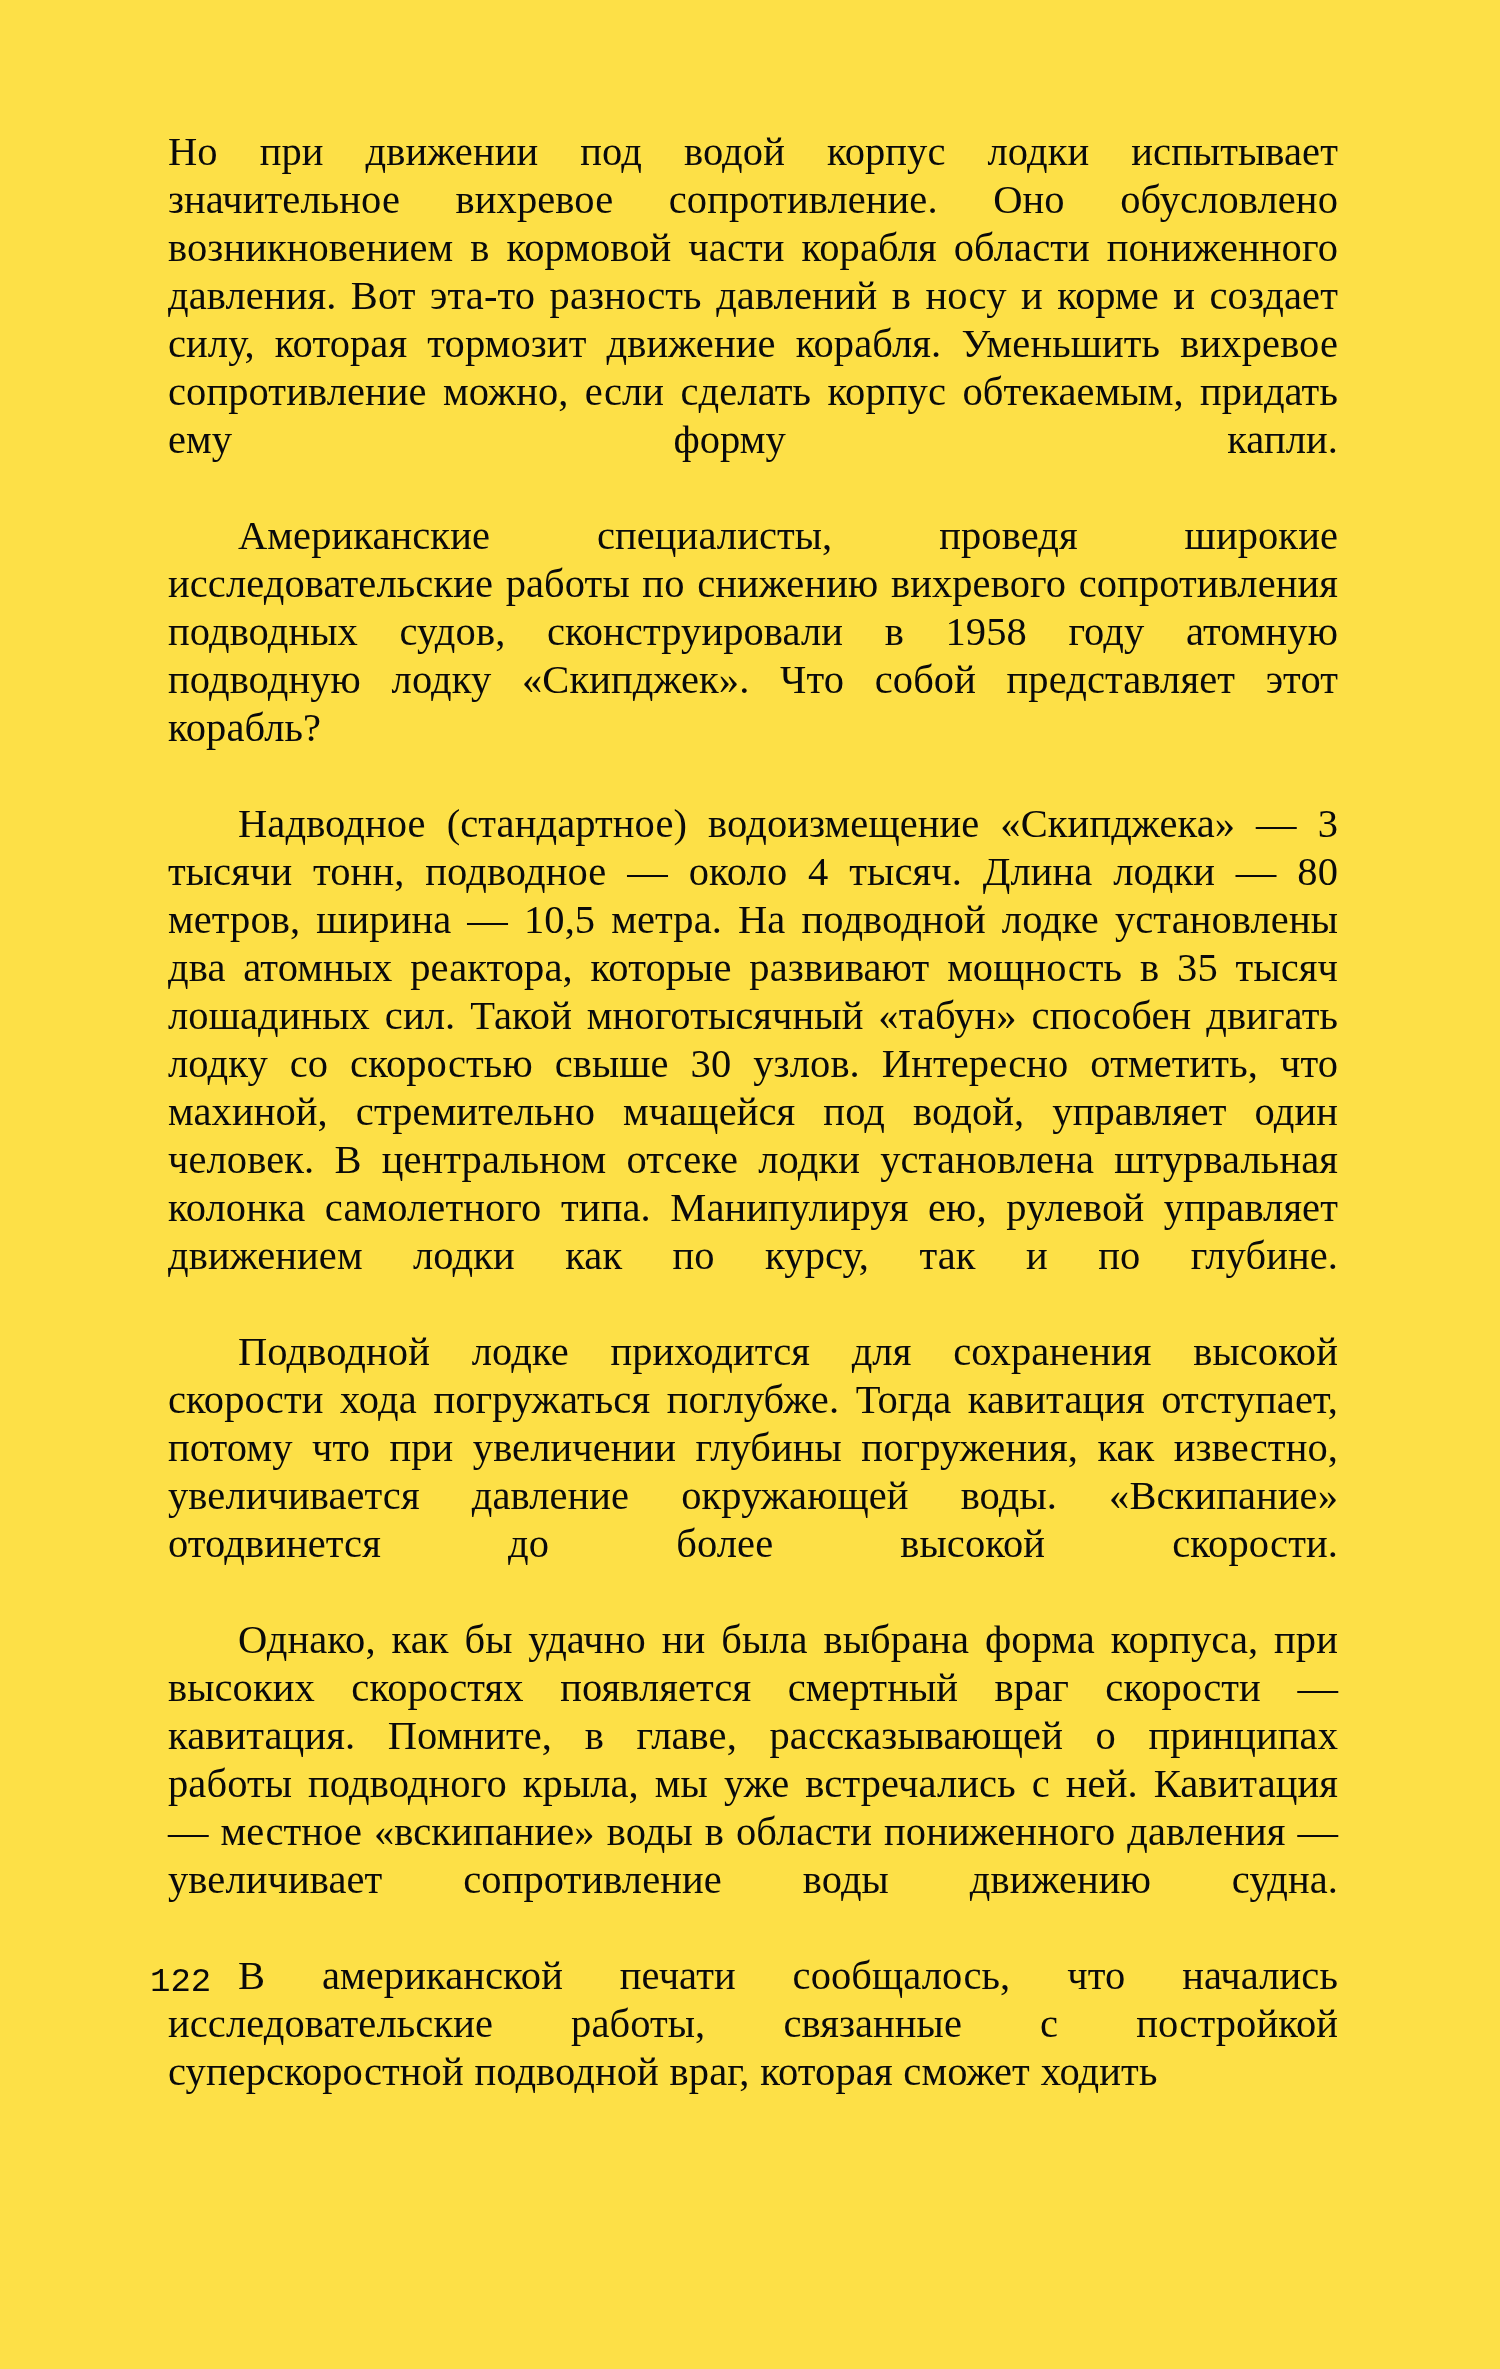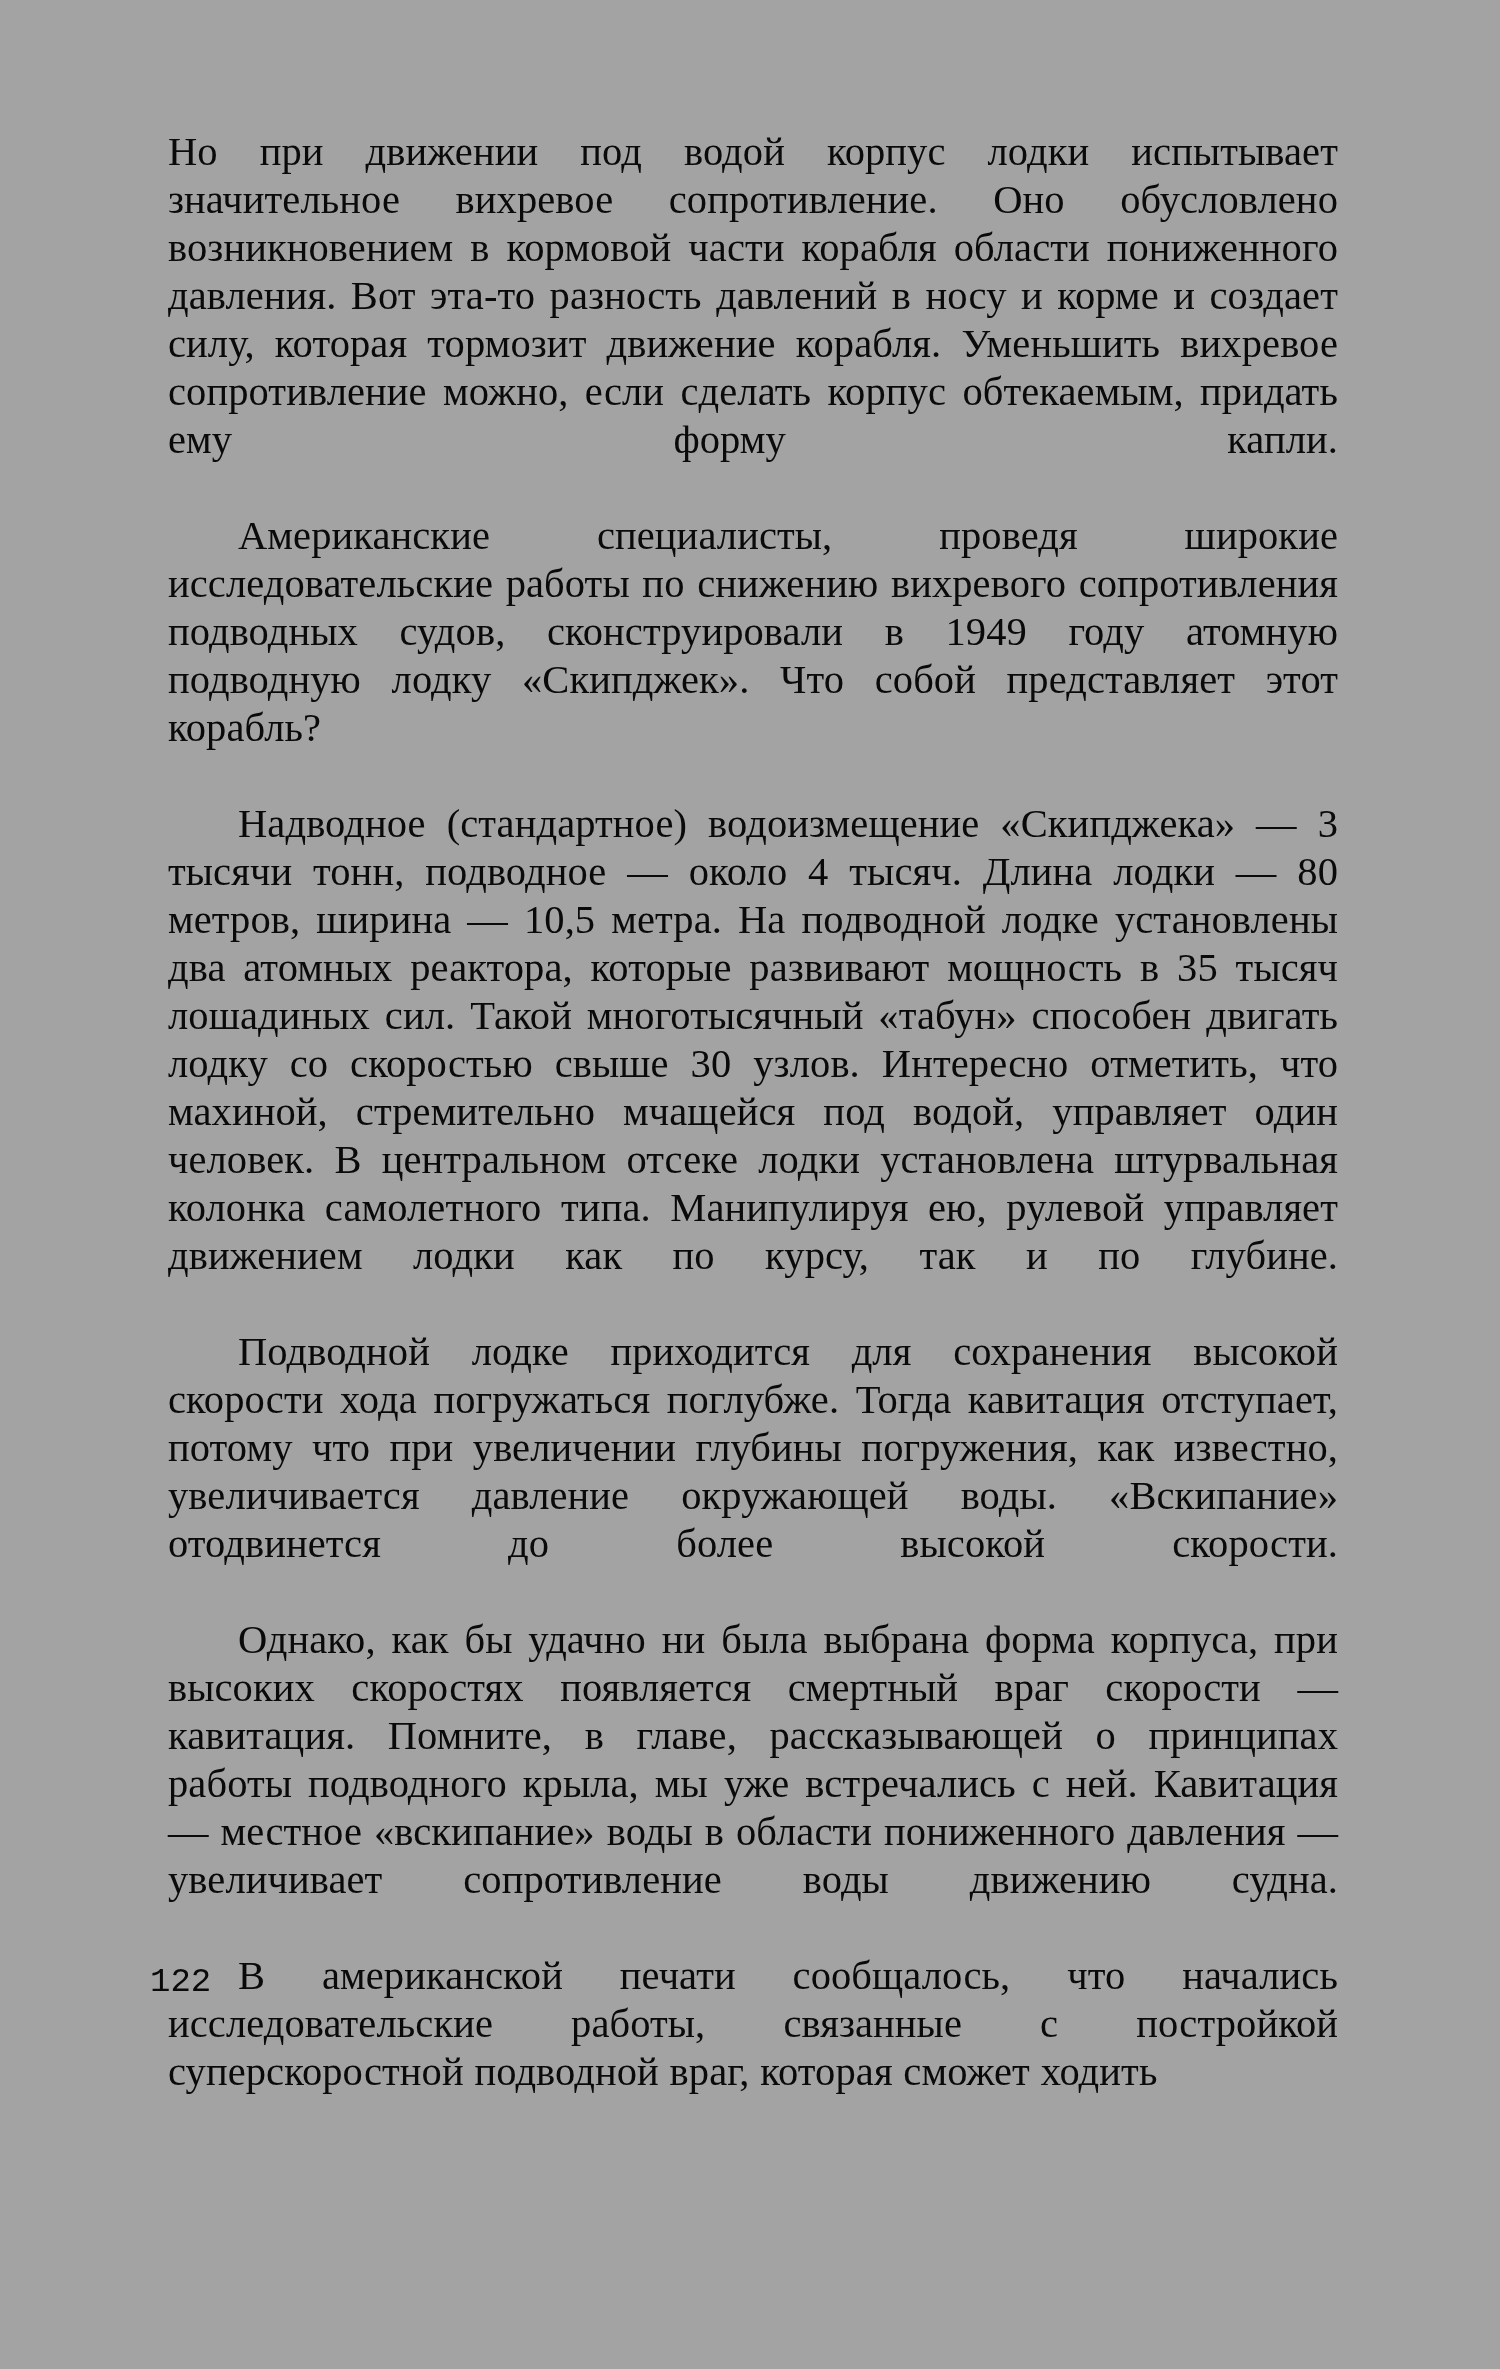--- a/index.html
+++ b/index.html
@@ -6,21 +6,21 @@
   html, body {
     margin: 0;
     padding: 0;
     background: #ffffff;
   }
 
   .page {
     position: relative;
     width: 1500px;
     height: 2369px;
-    background: #a3a3a3;
+    background: #fde047;
     overflow: hidden;
     box-sizing: border-box;
   }
 
   .text-block {
     position: absolute;
     left: 168px;
     top: 128px;
     width: 1170px;
   }
@@ -64,21 +64,21 @@
     color: #0a0a0a;
   }
 </style>
 </head>
 <body>
 
 <div class="page">
 
   <div class="text-block">
     <p class="para first">Но при движении под водой корпус лодки испытывает значительное вихревое сопротивление. Оно обусловлено возникновением в кормовой части корабля области пониженного давления. Вот эта-то разность давлений в носу и корме и создает силу, которая тормозит движение корабля. Уменьшить вихревое сопротивление можно, если сделать корпус обтекаемым, придать ему форму капли.</p>
-    <p class="para">Американские специалисты, проведя широкие исследовательские работы по снижению вихревого сопротивления подводных судов, сконструировали в 1949 году атомную подводную лодку «Скипджек». Что собой представляет этот корабль?</p>
+    <p class="para">Американские специалисты, проведя широкие исследовательские работы по снижению вихревого сопротивления подводных судов, сконструировали в 1958 году атомную подводную лодку «Скипджек». Что собой представляет этот корабль?</p>
     <p class="para">Надводное (стандартное) водоизмещение «Скипджека» — 3 тысячи тонн, подводное — около 4 тысяч. Длина лодки — 80 метров, ширина — 10,5 метра. На подводной лодке установлены два атомных реактора, которые развивают мощность в 35 тысяч лошадиных сил. Такой многотысячный «табун» способен двигать лодку со скоростью свыше 30 узлов. Интересно отметить, что махиной, стремительно мчащейся под водой, управляет один человек. В центральном отсеке лодки установлена штурвальная колонка самолетного типа. Манипулируя ею, рулевой управляет движением лодки как по курсу, так и по глубине.</p>
     <p class="para">Подводной лодке приходится для сохранения высокой скорости хода погружаться поглубже. Тогда кавитация отступает, потому что при увеличении глубины погружения, как известно, увеличивается давление окружающей воды. «Вскипание» отодвинется до более высокой скорости.</p>
     <p class="para">Однако, как бы удачно ни была выбрана форма корпуса, при высоких скоростях появляется смертный враг скорости — кавитация. Помните, в главе, рассказывающей о принципах работы подводного крыла, мы уже встречались с ней. Кавитация — местное «вскипание» воды в области пониженного давления — увеличивает сопротивление воды движению судна.</p>
     <p class="para nojust">В американской печати сообщалось, что начались исследовательские работы, связанные с постройкой суперскоростной подводной враг, которая сможет ходить</p>
   </div>
 
   <div class="folio">122</div>
 
 </div>
 

